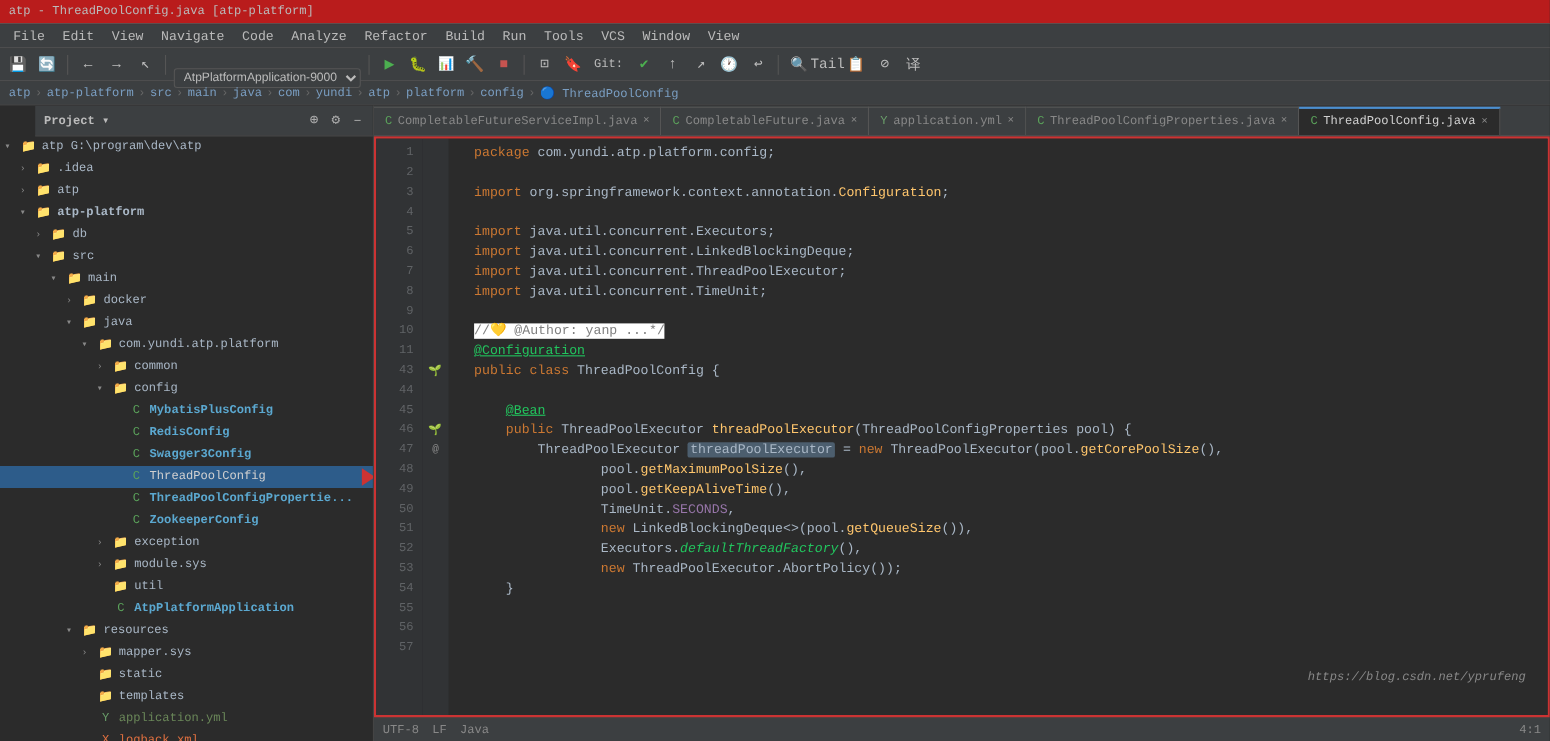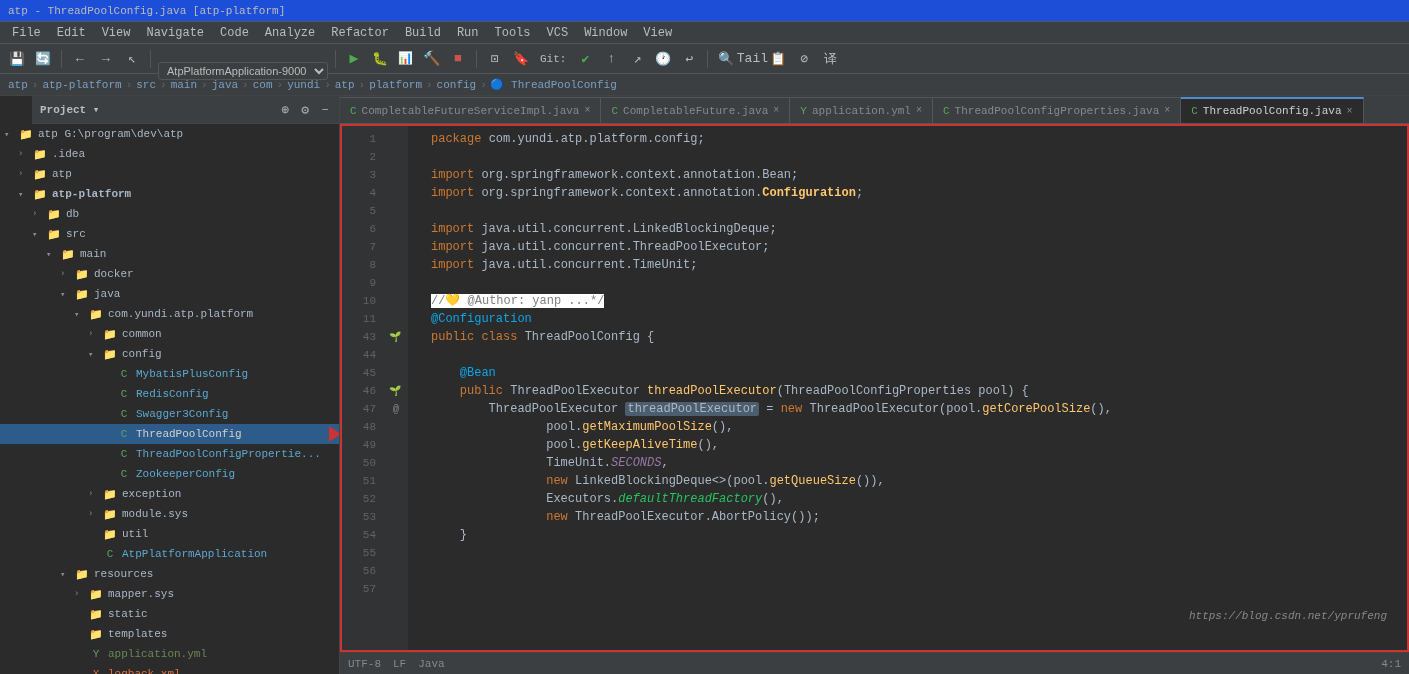--- a/index.html
+++ b/index.html
@@ -8,21 +8,21 @@
       background: #2b2b2b;
       color: #a9b7c6;
       font-size: 12px;
       overflow: hidden;
       width: 1409px;
       height: 674px;
     }
 
     
     #title-bar {
-      background: #1d4ed8;
+      background: #b91c1c;
       height: 22px;
       display: flex;
       align-items: center;
       padding: 0 8px;
       font-size: 11px;
       color: #bbbbbb;
       border-bottom: 1px solid #555;
     }
 
     
@@ -136,21 +136,21 @@
       font-size: 11px;
       color: #a9b7c6;
       white-space: nowrap;
       position: relative;
     }
     .tree-item.selected { background: #2d5c8a; }
     .tree-arrow { width: 14px; font-size: 9px; color: #888; flex-shrink: 0; }
     .tree-icon { width: 16px; height: 16px; margin-right: 4px; flex-shrink: 0; display: flex; align-items: center; justify-content: center; font-size: 11px; }
     .icon-folder { color: #d0a04a; }
     .tree-label { font-size: 11px; }
-    .tree-label.blue { color: #5ba8d0; }
+    .tree-label.blue { color: #5ba8d0; font-weight: bold; }
     .tree-label.green { color: #6a8759; }
     .indent-1 { padding-left: 4px; }
     .indent-2 { padding-left: 18px; }
     .indent-3 { padding-left: 32px; }
     .indent-4 { padding-left: 46px; }
     .indent-5 { padding-left: 60px; }
     .indent-6 { padding-left: 74px; }
     .indent-7 { padding-left: 88px; }
     .indent-8 { padding-left: 102px; }
 
@@ -251,21 +251,21 @@
       background: #2b2b2b;
     }
     .code-line {
       display: block;
       height: 18px;
       white-space: pre;
       font-size: 12px;
       margin-left: 15px;
     }
     .kw { color: #cc7832; }
-    .ann { color: #0ea5e9; }
+    .ann { color: #22c55e; text-decoration: underline; }
     .method { color: #ffc66d; }
     .type { color: #a9b7c6; }
     .pkg { color: #a9b7c6; }
     .import-kw { color: #cc7832; }
     .hl-var { background: #4c5e6e; border-radius: 2px; padding: 0 2px; }
     .comment-block { color: #808080; background: #ffffff; }
     .italic-method { color: #22c55e; font-style: italic; }
 
     
     #status-bar {
@@ -645,37 +645,37 @@
         <div class="gutter-line"></div>
         <div class="gutter-line"></div>
         <div class="gutter-line"></div>
         <div class="gutter-line"></div>
         <div class="gutter-line"></div>
       </div>
 
       <div id="code-area">
         <span class="code-line"><span class="kw">package</span> <span class="pkg">com.yundi.atp.platform.config</span>;</span>
         <span class="code-line">&nbsp;</span>
-        <span class="code-line"><span class="import-kw">import</span> org.springframework.context.annotation.<span style="color:#a9b7c6;">Bean</span>;</span>
-        <span class="code-line"><span class="import-kw">import</span> org.springframework.context.annotation.<span style="color:#ffc66d;font-weight:bold;">Configuration</span>;</span>
+        <span class="code-line"><span class="import-kw">import</span> org.springframework.context.annotation.<span style="color:#ffc66d;">Configuration</span>;</span>
         <span class="code-line">&nbsp;</span>
+        <span class="code-line"><span class="import-kw">import</span> java.util.concurrent.<span style="color:#a9b7c6;">Executors</span>;</span>
         <span class="code-line"><span class="import-kw">import</span> java.util.concurrent.<span style="color:#a9b7c6;">LinkedBlockingDeque</span>;</span>
         <span class="code-line"><span class="import-kw">import</span> java.util.concurrent.<span style="color:#a9b7c6;">ThreadPoolExecutor</span>;</span>
         <span class="code-line"><span class="import-kw">import</span> java.util.concurrent.<span style="color:#a9b7c6;">TimeUnit</span>;</span>
         <span class="code-line">&nbsp;</span>
         <span class="code-line"><span class="comment-block">//💛 @Author: yanp ...*/</span></span>
         <span class="code-line"><span class="ann">@Configuration</span></span>
         <span class="code-line"><span class="kw">public</span> <span class="kw">class</span> <span style="color:#a9b7c6;">ThreadPoolConfig</span> {</span>
         <span class="code-line">&nbsp;</span>
         <span class="code-line">    <span class="ann">@Bean</span></span>
         <span class="code-line">    <span class="kw">public</span> <span class="type">ThreadPoolExecutor</span> <span class="method">threadPoolExecutor</span>(<span class="type">ThreadPoolConfigProperties</span> pool) {</span>
         <span class="code-line">        <span class="type">ThreadPoolExecutor</span> <span class="hl-var">threadPoolExecutor</span> = <span class="kw">new</span> <span class="type">ThreadPoolExecutor</span>(pool.<span class="method">getCorePoolSize</span>(),</span>
         <span class="code-line">                pool.<span class="method">getMaximumPoolSize</span>(),</span>
         <span class="code-line">                pool.<span class="method">getKeepAliveTime</span>(),</span>
-        <span class="code-line">                <span class="type">TimeUnit</span>.<span style="color:#9876aa; font-style:italic;">SECONDS</span>,</span>
+        <span class="code-line">                <span class="type">TimeUnit</span>.<span style="color:#9876aa; ">SECONDS</span>,</span>
         <span class="code-line">                <span class="kw">new</span> <span class="type">LinkedBlockingDeque</span>&lt;&gt;(pool.<span class="method">getQueueSize</span>()),</span>
         <span class="code-line">                <span class="type">Executors</span>.<span class="italic-method">defaultThreadFactory</span>(),</span>
         <span class="code-line">                <span class="kw">new</span> <span class="type">ThreadPoolExecutor</span>.<span class="type">AbortPolicy</span>());</span>
         <span class="code-line">    }</span>
         <span class="code-line">&nbsp;</span>
       </div>
 
       <div class="watermark">https://blog.csdn.net/yprufeng</div>
     </div>
 

